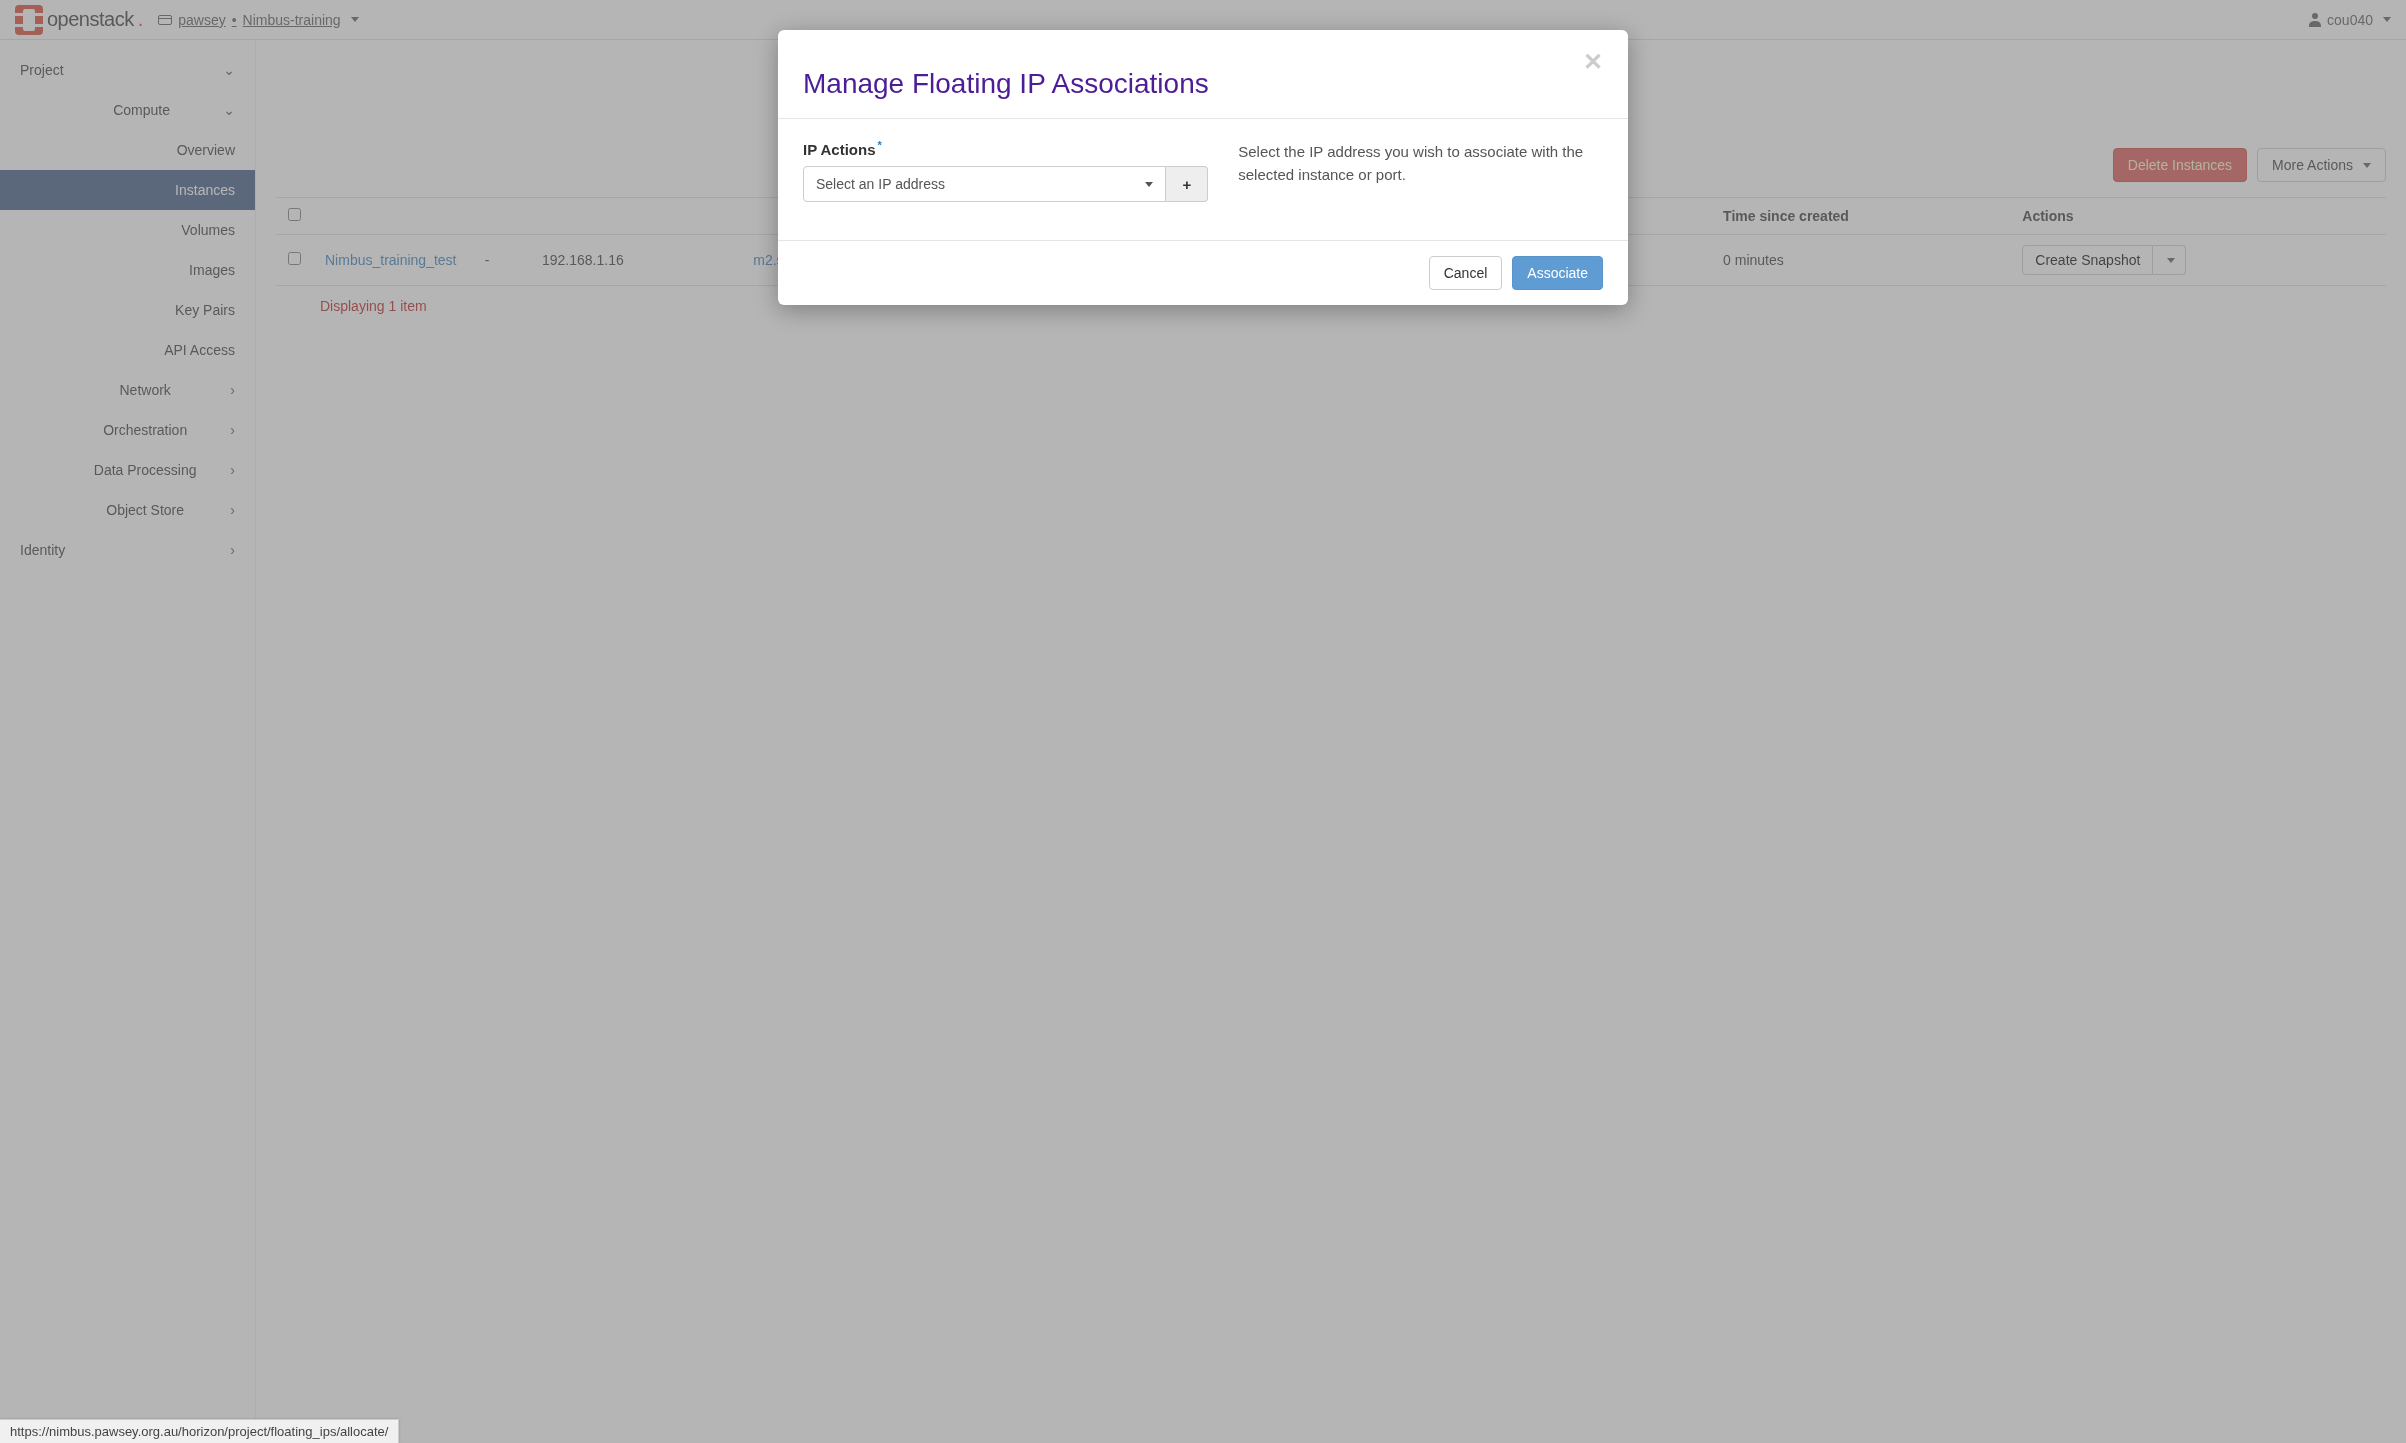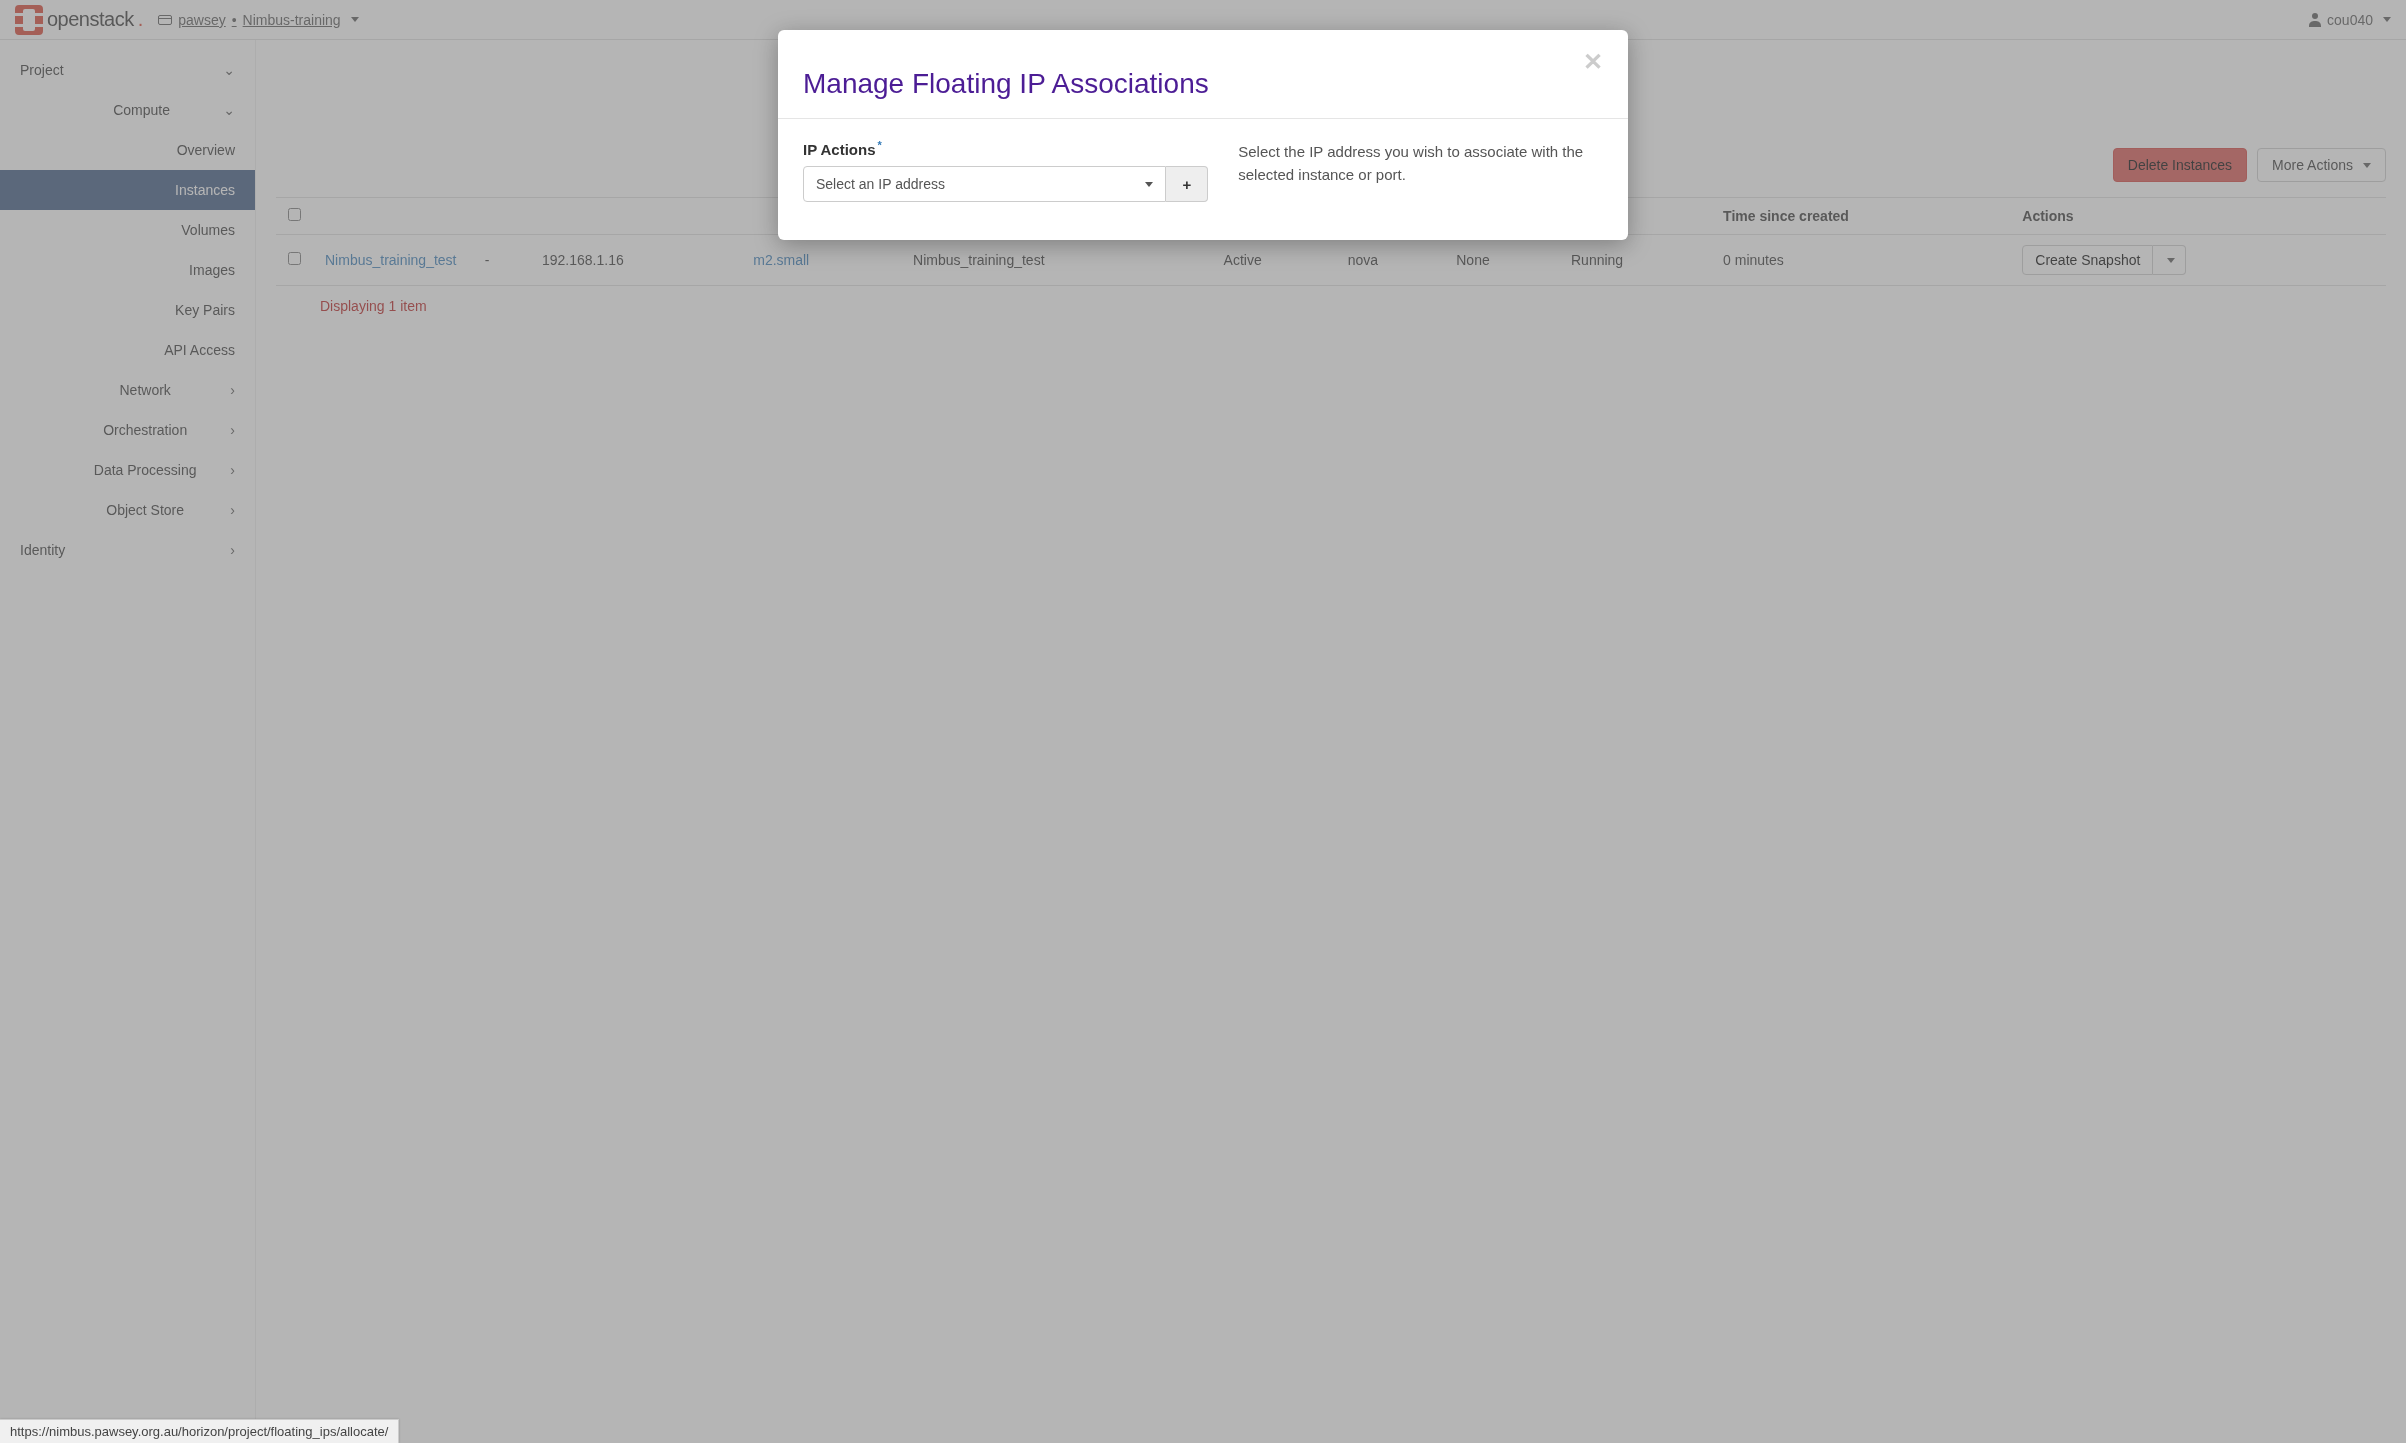--- a/index.html
+++ b/index.html
@@ -20,21 +20,21 @@
 .sidebar { width: 256px; border-right: 1px solid #eee; padding-top: 10px; }
 .sidebar .group { display:flex; justify-content:space-between; align-items: center; padding: 12px 20px; cursor:pointer; color:#333;}
 .sidebar .sub { display:flex; justify-content:flex-end; align-items:center; padding: 12px 20px 12px 20px; cursor:pointer;}
 .sidebar .item { display:block; text-align:right; padding: 12px 20px; color:#333; cursor:pointer;}
 .sidebar .item.active { background:#39557f; color:#fff; }
 .chev { font-size: 14px; color:#555;}
 .content { flex:1; padding: 20px; position: relative;}
 .page-head { background:#f7f7f7; padding: 10px 15px; border:1px solid #eee; border-radius:2px; margin-bottom:50px; visibility:hidden;}
 .table-actions { display:flex; justify-content:flex-end; gap:10px; margin-bottom:15px;}
 .btn { display:inline-flex; align-items:center; padding: 8px 14px; border:1px solid #ccc; border-radius:4px; background:#fff; cursor:pointer; font-size:14px; color:#333; gap:6px;}
-.btn-danger { background:#d9534f; border-color:#d43f3a; color:#000000;}
+.btn-danger { background:#d9534f; border-color:#d43f3a; color:#fef9c3;}
 .btn-primary { background:#428bca; border-color:#357ebd; color:#fff;}
 .btn-primary.light { background:#5e9cd3; border-color:#5a95c9;}
 table { width:100%; border-collapse: collapse;}
 th, td { padding: 10px 12px; text-align:left; border-bottom:1px solid #ddd; font-size:14px;}
 th { font-weight:bold; border-top:1px solid #ddd;}
 .link { color:#337ab7; }
 .action-cell { display:flex;}
 .action-btn { border:1px solid #ccc; border-radius:4px 0 0 4px; padding:6px 12px; background:#fff; font-size:14px;}
 .action-toggle { border:1px solid #ccc; border-left:0; border-radius:0 4px 4px 0; padding:6px 10px; background:#fff;}
 .table-footer { padding: 12px 0; color:#b91c1c;margin-left:44px;}
@@ -196,16 +196,20 @@
               <span class="caret-down"></span>
             </div>
             <div class="addon-btn">
               <span>+</span>
             </div>
           </div>
         </div>
       </div>
       <div class="right">Select the IP address you wish to associate with the selected instance or port.</div>
     </div>
+    <div class="modal-footer">
+      <button class="btn">Cancel</button>
+      <button class="btn btn-primary light">Associate</button>
+    </div>
   </div>
 </div>
 
 <div class="statusbar">https://nimbus.pawsey.org.au/horizon/project/floating_ips/allocate/</div>
 
 </body></html>

